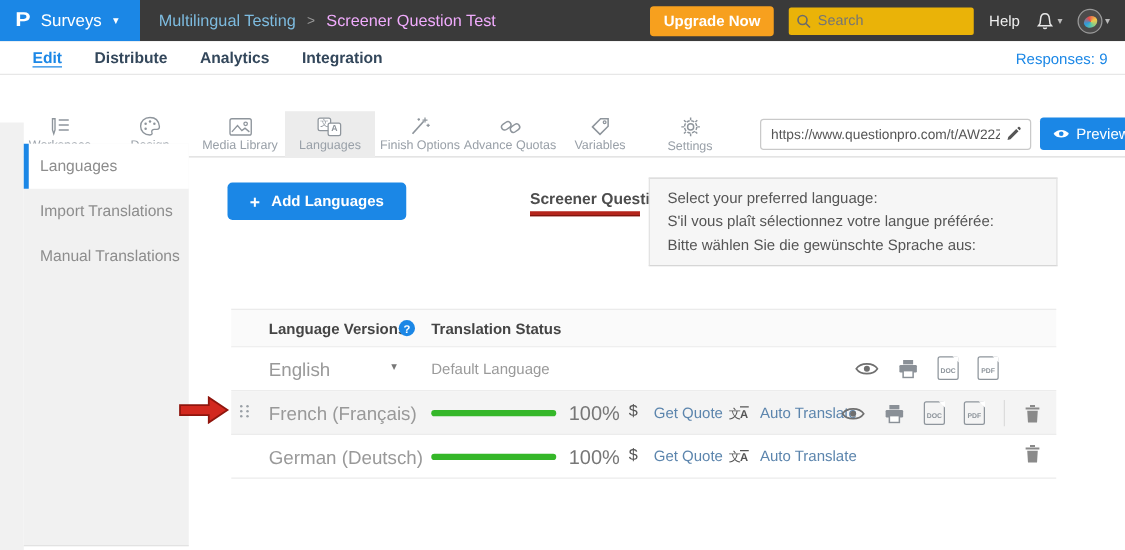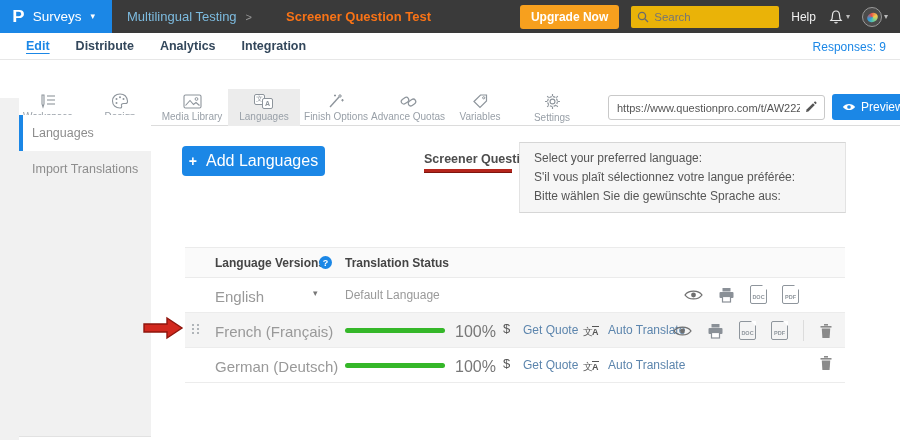--- a/index.html
+++ b/index.html
@@ -11,21 +11,21 @@
   .topbar { position:absolute; left:0; top:0; width:900px; height:33px;
     background:#3a3a3a; display:flex; align-items:center; }
   .logo-area { width:112px; height:33px; background:#1b87e6; display:flex;
     align-items:center; gap:9px; padding-left:13px; cursor:pointer; }
   .logo-p { color:#fff; font-size:16px; font-weight:bold; transform:scaleX(1.15); }
   .product-name { color:#fff; font-size:13.5px; }
   .caret { font-size:9px; color:#fff; line-height:1; }
   .breadcrumb { display:flex; align-items:center; gap:9px; margin-left:15px; font-size:13px; }
   .bc-survey { color:#7dbbdf; }
   .bc-sep { color:#9a9a9a; font-size:11px; }
-  .bc-page { color:#f97316; font-weight:bold;margin-left:25px; }
+  .bc-page { color:#f0abfc; font-weight:normal; }
   .topbar-right { margin-left:auto; display:flex; align-items:center; gap:12px; padding-right:12px; }
   .upgrade-btn { background:#f7a01e; color:#fff; font-size:12px; font-weight:bold;
     padding:5px 11px; border-radius:3px; border:none; cursor:pointer; }
   .searchbox { width:148px; height:22px; background:#eab308; border-radius:2px;
     display:flex; align-items:center; padding:0 6px; gap:5px; }
   .searchbox input { border:none; outline:none; width:95px; font-size:11.5px;
     font-family:"Liberation Sans", sans-serif; color:#444; background:transparent; }
   .help-label { color:#f0f0f0; font-size:12px; cursor:pointer; }
   .bell-wrap, .avatar-wrap { display:flex; align-items:center; gap:2px; cursor:pointer; }
   .caret-grey { font-size:8px; color:#bbb; }
@@ -75,21 +75,21 @@
   .side-item { height:36px; display:flex; align-items:center; padding-left:13px;
     font-size:12.5px; color:#8d8d8d; cursor:pointer; }
   .side-item.active { background:#fff; border-left:4px solid #1b87e6; padding-left:9px; }
 
   
   .add-btn { position:absolute; left:182px; top:146px; width:143px; height:30px;
     background:#1b87e6; border:none; border-radius:4px; color:#fff; display:flex;
     align-items:center; justify-content:center; gap:9px; cursor:pointer;
     font-family:"Liberation Sans", sans-serif; }
   .add-plus { font-size:14px; font-weight:bold; }
-  .add-label { font-size:16px; font-weight:normal; }
+  .add-label { font-size:12px; font-weight:bold; }
 
   .screener-label { position:absolute; left:424px; top:152px; font-size:12.5px;
     font-weight:bold; color:#4d4d4d; }
   .red-underline { position:absolute; left:424px; top:169px; width:88px; height:4px;
     background:#b5251c; border-bottom:1px solid #7e150f; }
 
   .screener-box { position:absolute; left:519px; top:142px; width:327px; height:71px;
     background:#f6f6f6; border:1px solid #e3e3e3; border-top-color:#d6d6d6;
     border-bottom-color:#d6d6d6; padding:6px 14px; }
   .screener-box .line { font-size:12px; color:#555; line-height:19px; white-space:nowrap; }
@@ -265,20 +265,21 @@
           <circle cx="8" cy="5.5" r="2.1" fill="#1b87e6"></circle>
         </svg>
       <span>Preview</span>
     </button>
   </div>
 
   <div class="left-strip"></div>
   <div class="sidebar">
     <div class="side-item active">Languages</div>
     <div class="side-item">Import Translations</div>
+    <div class="side-item">Manual Translations</div>
   </div>
 
   <button class="add-btn">
     <span class="add-plus">+</span>
     <span class="add-label">Add Languages</span>
   </button>
 
   <div class="screener-label">Screener Question :</div>
   <div class="red-underline"></div>
 

